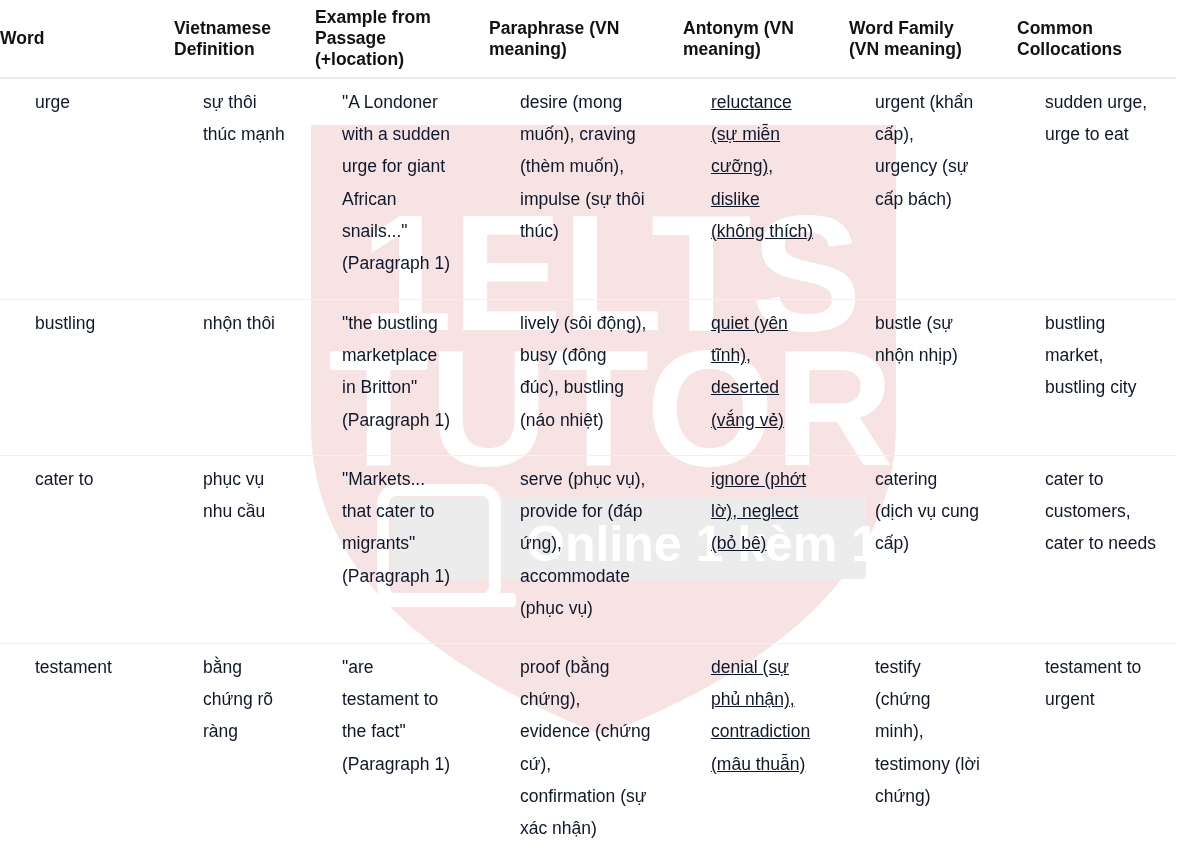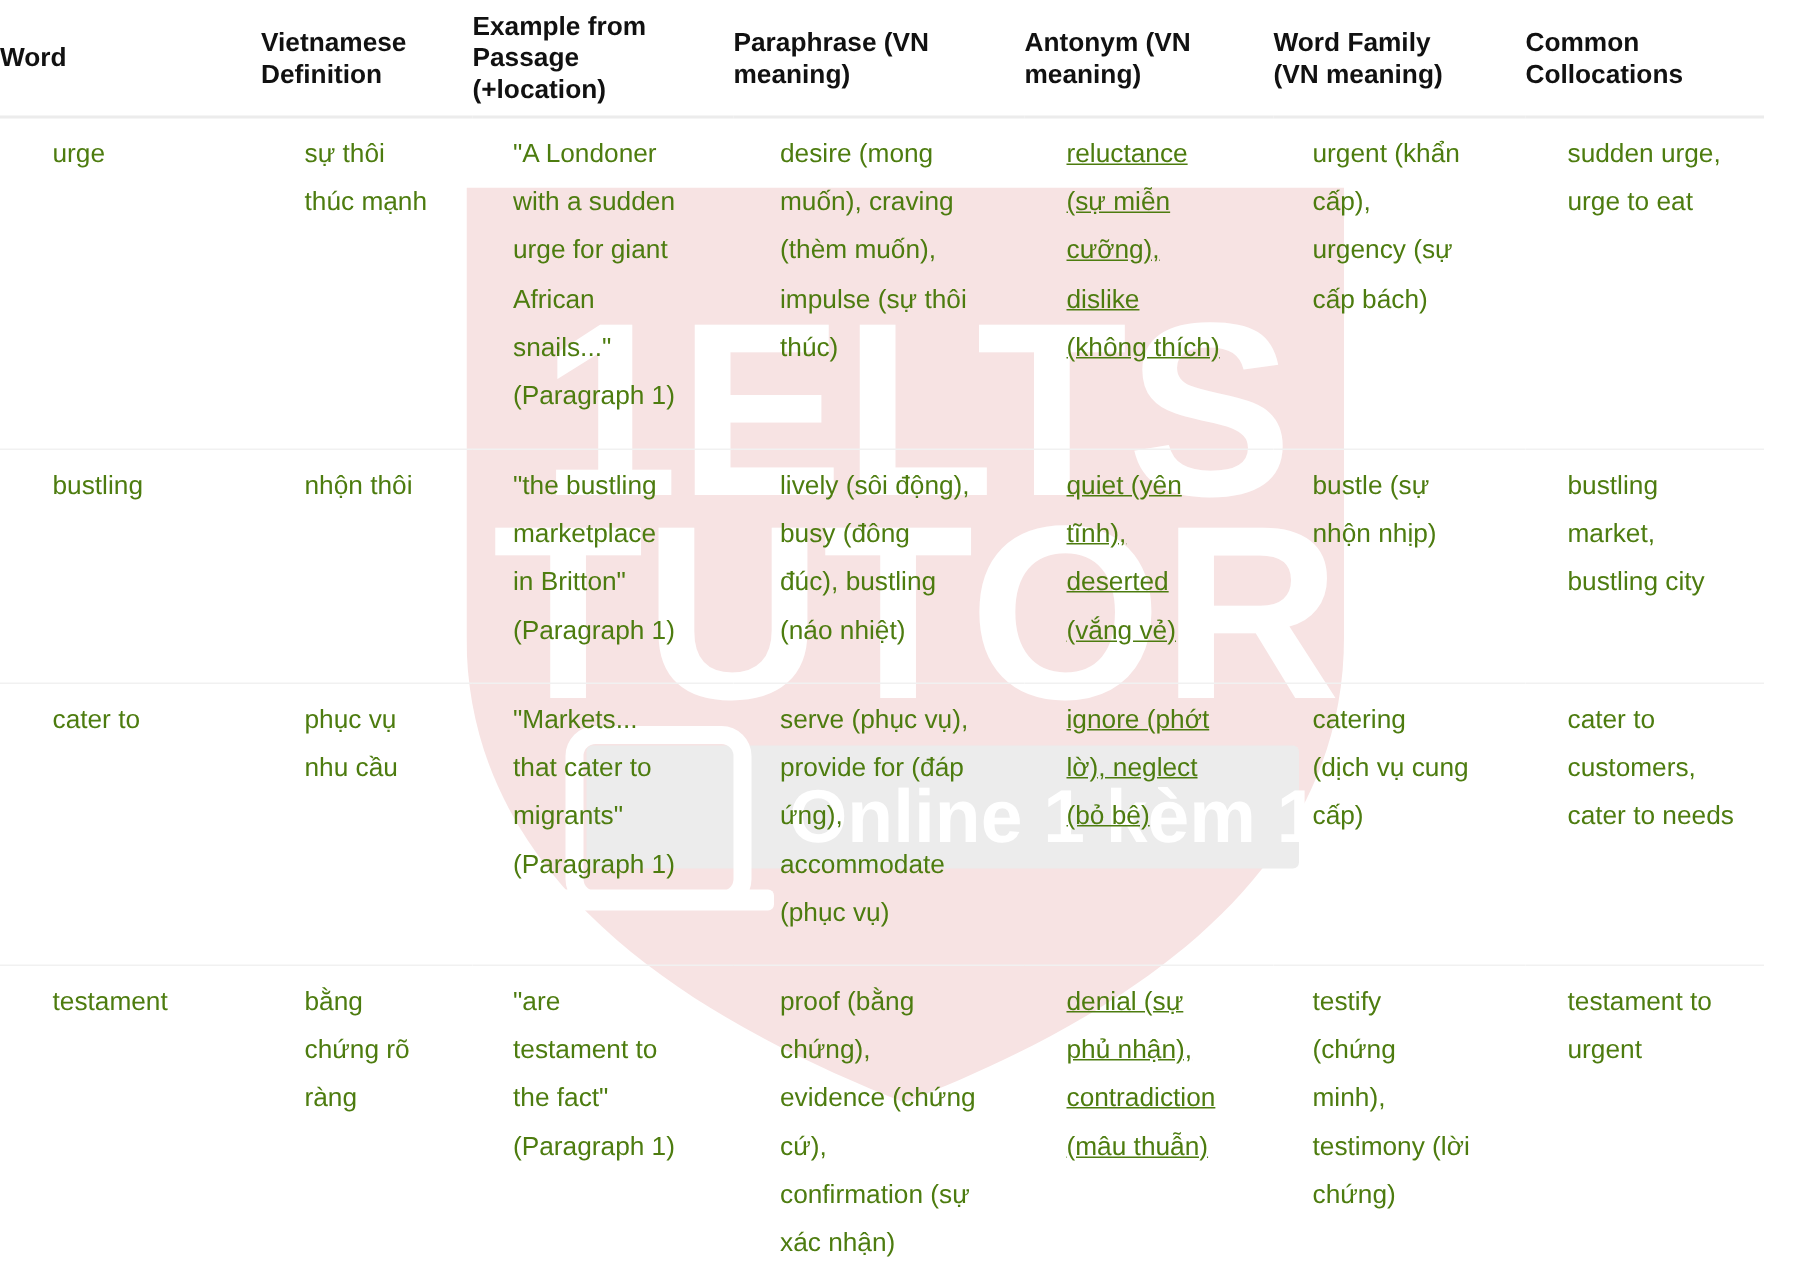--- a/index.html
+++ b/index.html
@@ -9,21 +9,21 @@
   .watermark { position: absolute; left: 311px; top: 125px; width: 585px; height: 610px;
                z-index: 0; pointer-events: none; }
   .watermark svg { width: 100%; height: 100%; display: block; }
 
   table.vocab { position: absolute; left: 0; top: 0; z-index: 1;
                 border-collapse: collapse; table-layout: fixed; width: 1176px; }
   table.vocab th { font-weight: 700; font-size: 17.5px; line-height: 21px; text-align: left;
                    vertical-align: middle; padding: 0 0 0 0; height: 77px;
                    border-bottom: 2px solid #ececec; color: #111; }
   table.vocab td { font-size: 17.5px; line-height: 32.2px; vertical-align: top;
-                   border-bottom: 1px solid #f1f1f1; color: #4d7c0f; }
+                   border-bottom: 1px solid #f1f1f1; color: #0f172a; }
   tr.r td { padding-top: 7px; }
   tr.r1 td { height: 212px; }
   tr.r2 td { height: 147px; }
   tr.r3 td { height: 179px; }
   tr.r4 td { height: 209px; border-bottom: none; }
 
   
   th.c1 { padding-left: 19px; } th.c2 { padding-left: 14px; } th.c3 { padding-left: 11px; }
   th.c4 { padding-left: 15px; } th.c5 { padding-left: 12px; } th.c6 { padding-left: 10px; }
   th.c7 { padding-left: 12px; }

